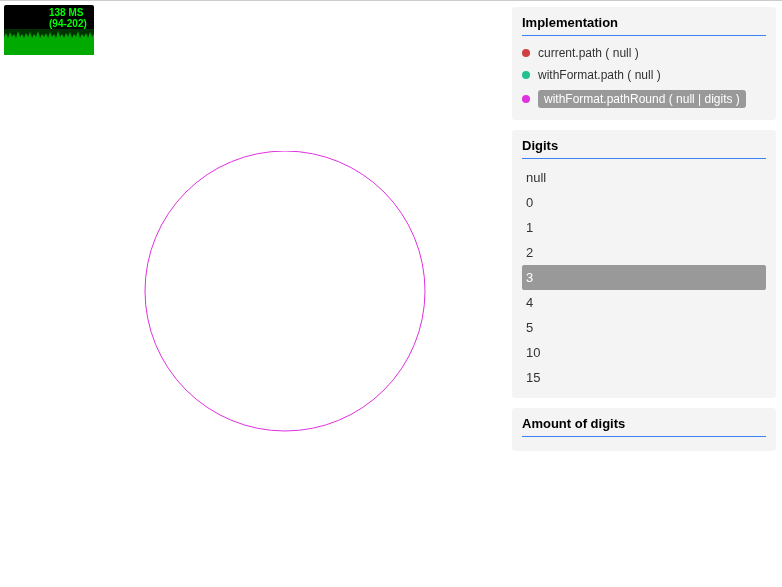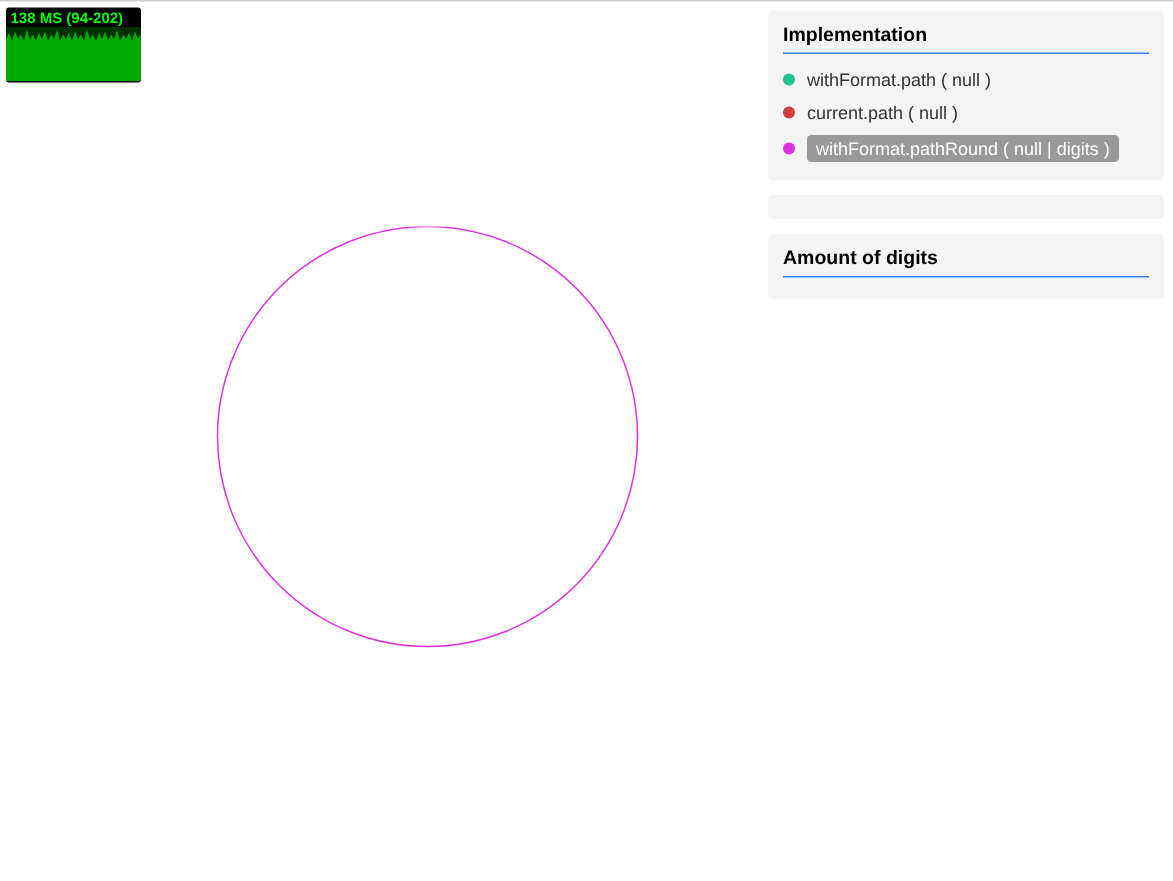--- a/index.html
+++ b/index.html
@@ -25,20 +25,21 @@
     border-radius: 2px;
     overflow: hidden;
   }
   .perf-label {
     color: #00ff00;
     font-size: 10px;
     font-weight: bold;
     padding: 2px 3px 0 3px;
     font-family: "Helvetica Neue", Arial, sans-serif;
     line-height: 11px;
+    margin-left: 42px;
   }
   .perf-graph {
     width: 100%;
     height: 36px;
     background: #003300;
     position: relative;
   }
   .perf-graph svg { display: block; }
   .canvas-area {
     position: absolute;
@@ -125,34 +126,46 @@
     <circle cx="150" cy="140" r="140" fill="none" stroke-width="1" stroke="#e030e0"></circle>
   </svg>
 </div>
 
 <div class="sidebar">
 
   <div class="panel">
     <div class="panel-title">Implementation</div>
     <div id="impl-list">
         <div class="impl-row">
+          <span class="dot" style="background: rgb(208, 64, 64);"></span>
+          <span class="impl-label">current.path ( null )</span>
+        </div>
+        <div class="impl-row">
           <span class="dot" style="background: rgb(32, 192, 144);"></span>
           <span class="impl-label">withFormat.path ( null )</span>
-        </div>
-        <div class="impl-row">
-          <span class="dot" style="background: rgb(208, 64, 64);"></span>
-          <span class="impl-label">current.path ( null )</span>
         </div>
         <div class="impl-row">
           <span class="dot" style="background: rgb(224, 48, 224);"></span>
           <span class="impl-label selected">withFormat.pathRound ( null | digits )</span>
         </div>
       </div>
   </div>
 
   <div class="panel">
+    <div class="panel-title">Digits</div>
+    <div id="digits-list">
+        <div class="list-item">null</div>
+        <div class="list-item">0</div>
+        <div class="list-item">1</div>
+        <div class="list-item">2</div>
+        <div class="list-item selected">3</div>
+        <div class="list-item">4</div>
+        <div class="list-item">5</div>
+        <div class="list-item">10</div>
+        <div class="list-item">15</div>
+      </div>
   </div>
 
   <div class="panel">
     <div class="panel-title">Amount of digits</div>
   </div>
 
 </div>
 
 </body></html>

